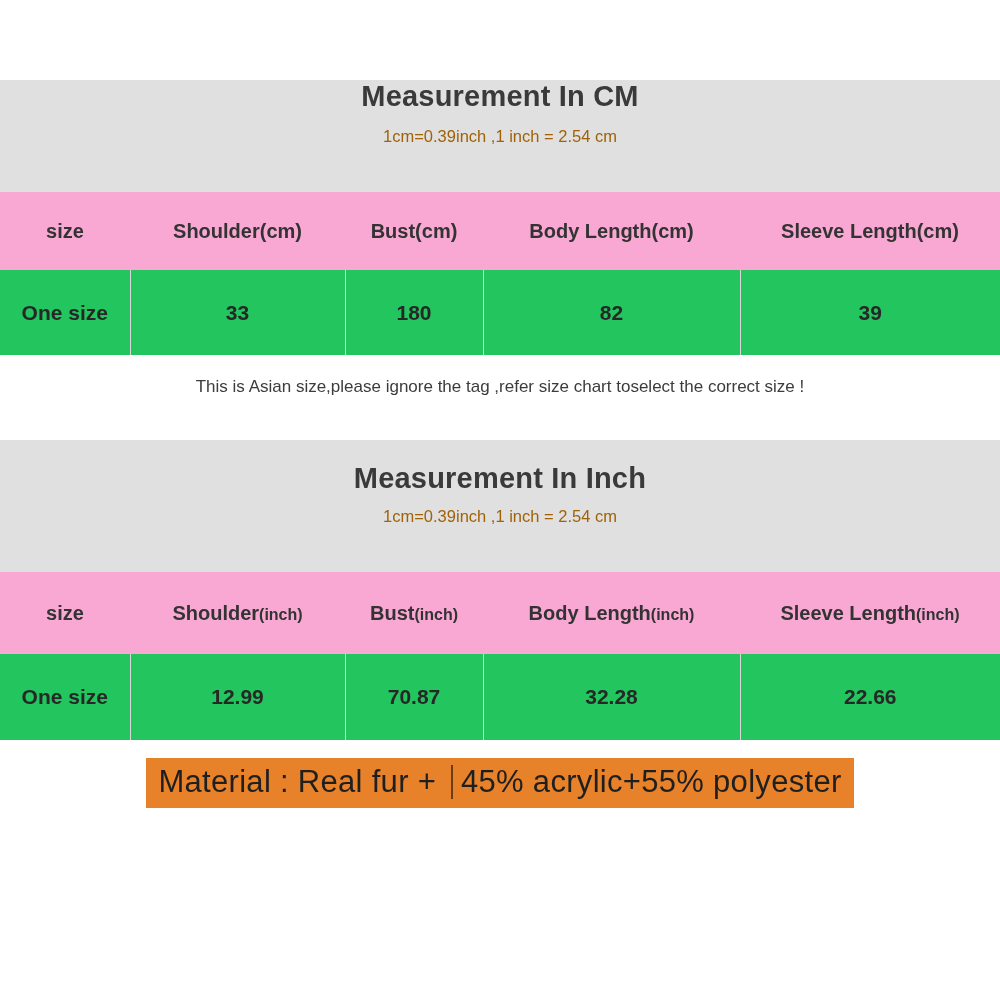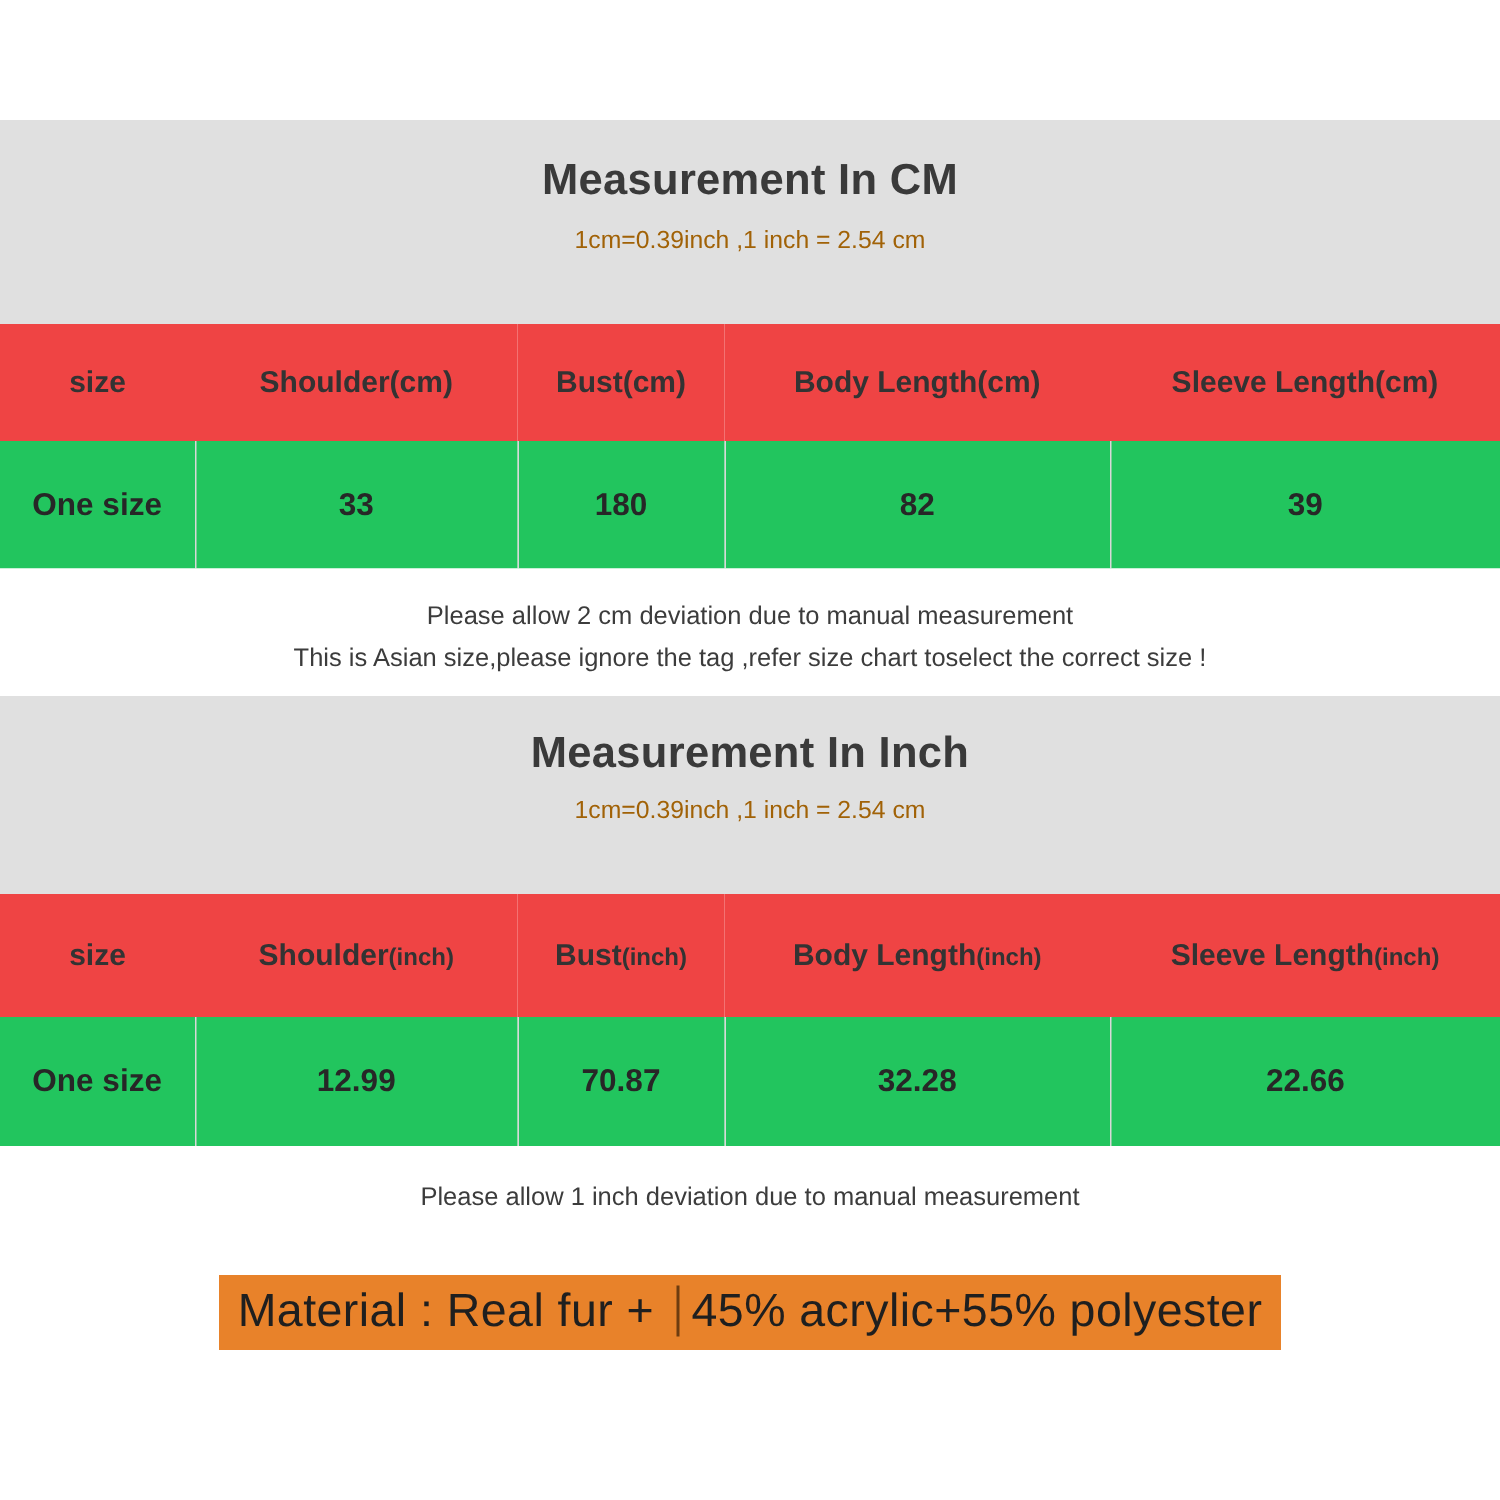--- a/index.html
+++ b/index.html
@@ -47,21 +47,21 @@
     width: 1000px;
     border-collapse: collapse;
     table-layout: fixed;
   }
   table.size-table th,
   table.size-table td {
     text-align: center;
     vertical-align: middle;
   }
   table.size-table thead th {
-    background: #ef4444;
+    background: #f9a8d4;
     border: none;
     font-size: 20px;
     font-weight: bold;
     color: #333333;
     padding: 0;
   }
   table.size-table tbody td {
     background: #22c55e;
     border-right: 1px solid #d8d8d8;
     font-size: 21px;
@@ -82,21 +82,21 @@
     width: 1000px;
     text-align: center;
   }
   .note-line {
     font-size: 17px;
     color: #3c3c3c;
     line-height: 28px;
   }
 
   
-  #cm-section { padding-top: 24px; height: 112px; }
+  #cm-section { height: 112px; }
   #cm-title { margin: 0 0 14px 0; }
   #cm-sub { margin: 0; }
 
   #cm-head-row th { height: 78px; }
   #cm-body-row td { height: 83px; }
 
   #cm-notes { padding: 18px 0 20px 0; height: 85px; box-sizing: border-box; }
 
   
   #inch-section { padding-top: 22px; height: 110px; }
@@ -180,21 +180,20 @@
         <td>One size</td>
         <td>33</td>
         <td>180</td>
         <td>82</td>
         <td>39</td>
       </tr>
     </tbody>
   </table>
 
   <div class="note-area" id="cm-notes">
-    <div class="note-line">Please allow 2 cm deviation due to manual measurement</div>
     <div class="note-line">This is Asian size,please ignore the tag ,refer size chart toselect the correct size !</div>
   </div>
 
   <div class="section" id="inch-section">
     <div class="section-title" id="inch-title">Measurement In Inch</div>
     <div class="section-sub" id="inch-sub">1cm=0.39inch ,1 inch = 2.54 cm</div>
   </div>
 
   <table class="size-table">
     <colgroup>
@@ -227,23 +226,20 @@
       <tr id="inch-body-row">
         <td>One size</td>
         <td>12.99</td>
         <td>70.87</td>
         <td>32.28</td>
         <td>22.66</td>
       </tr>
     </tbody>
   </table>
 
-  <div class="note-area" id="inch-notes">
-    <div class="note-line">Please allow 1 inch deviation due to manual measurement</div>
-  </div>
 
   <div class="material-wrap">
     <div class="material-banner">
       <span>Material :  Real fur + </span><span class="sep"></span><span>45% acrylic+55% polyester</span>
     </div>
   </div>
 
   <div class="bottom-gap"></div>
 
 </div>

